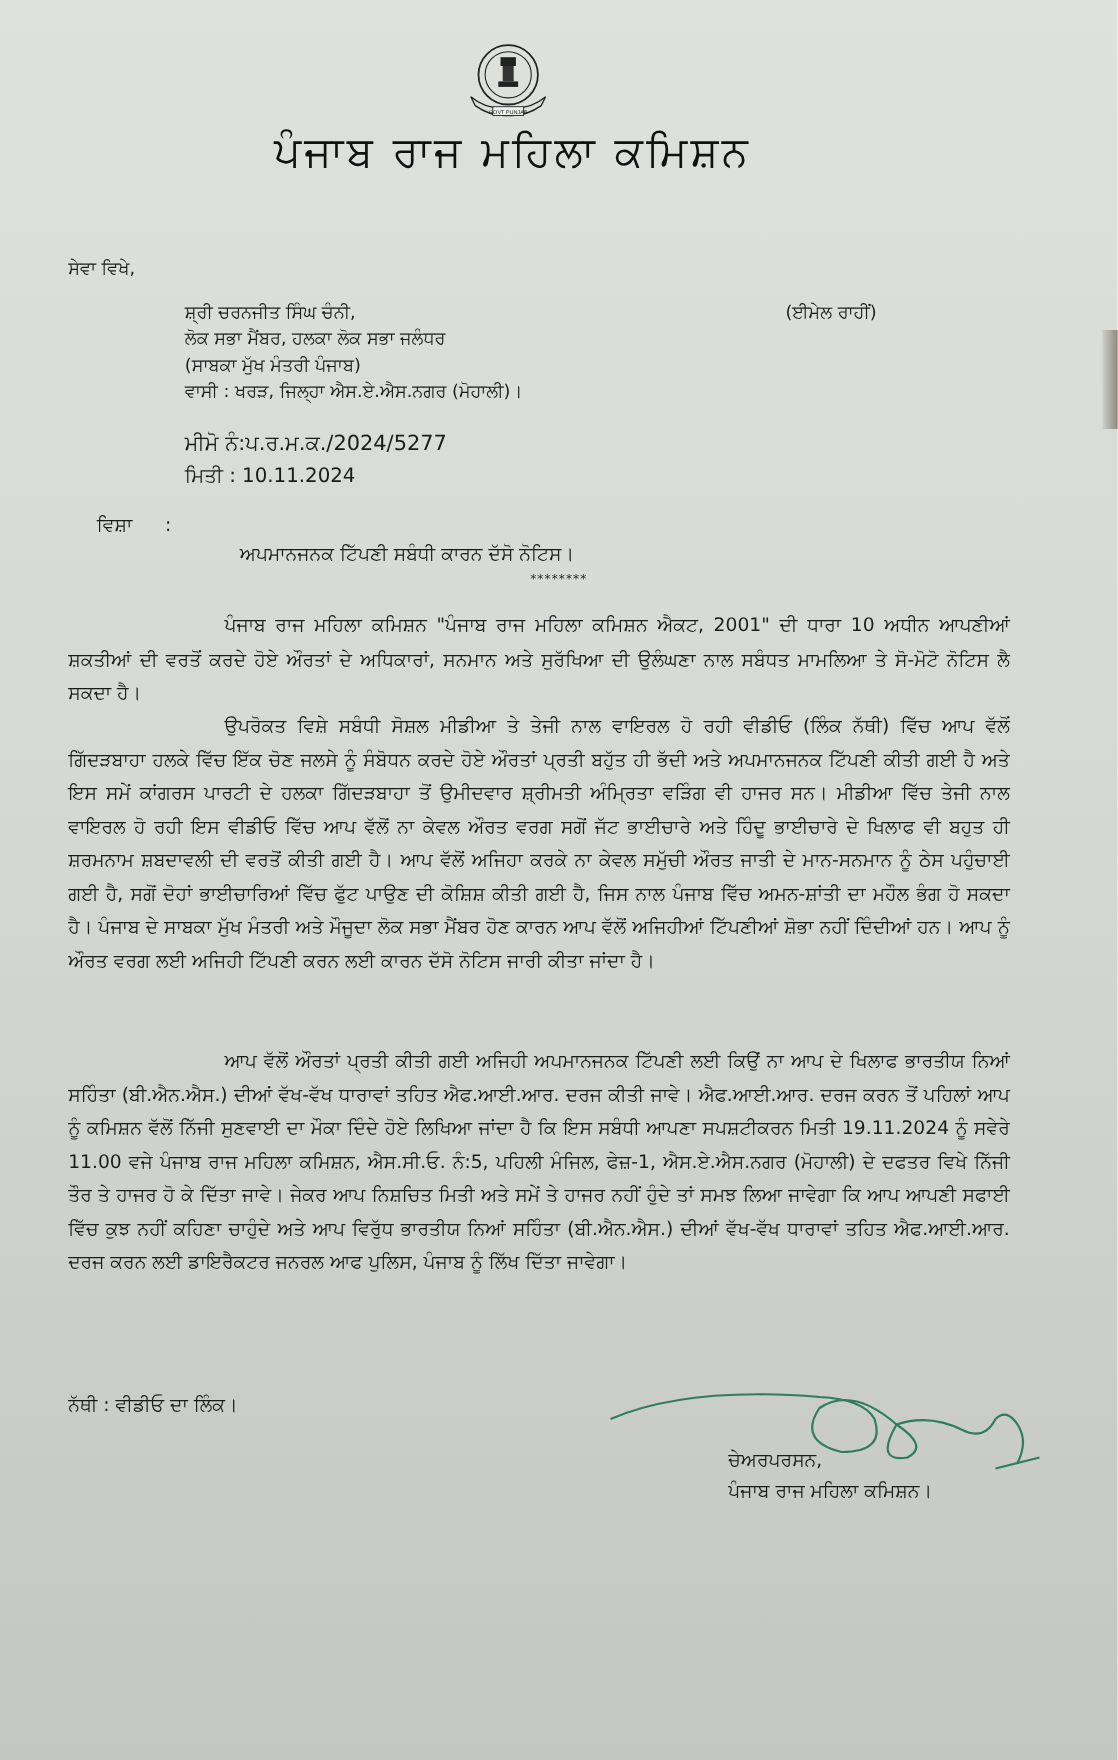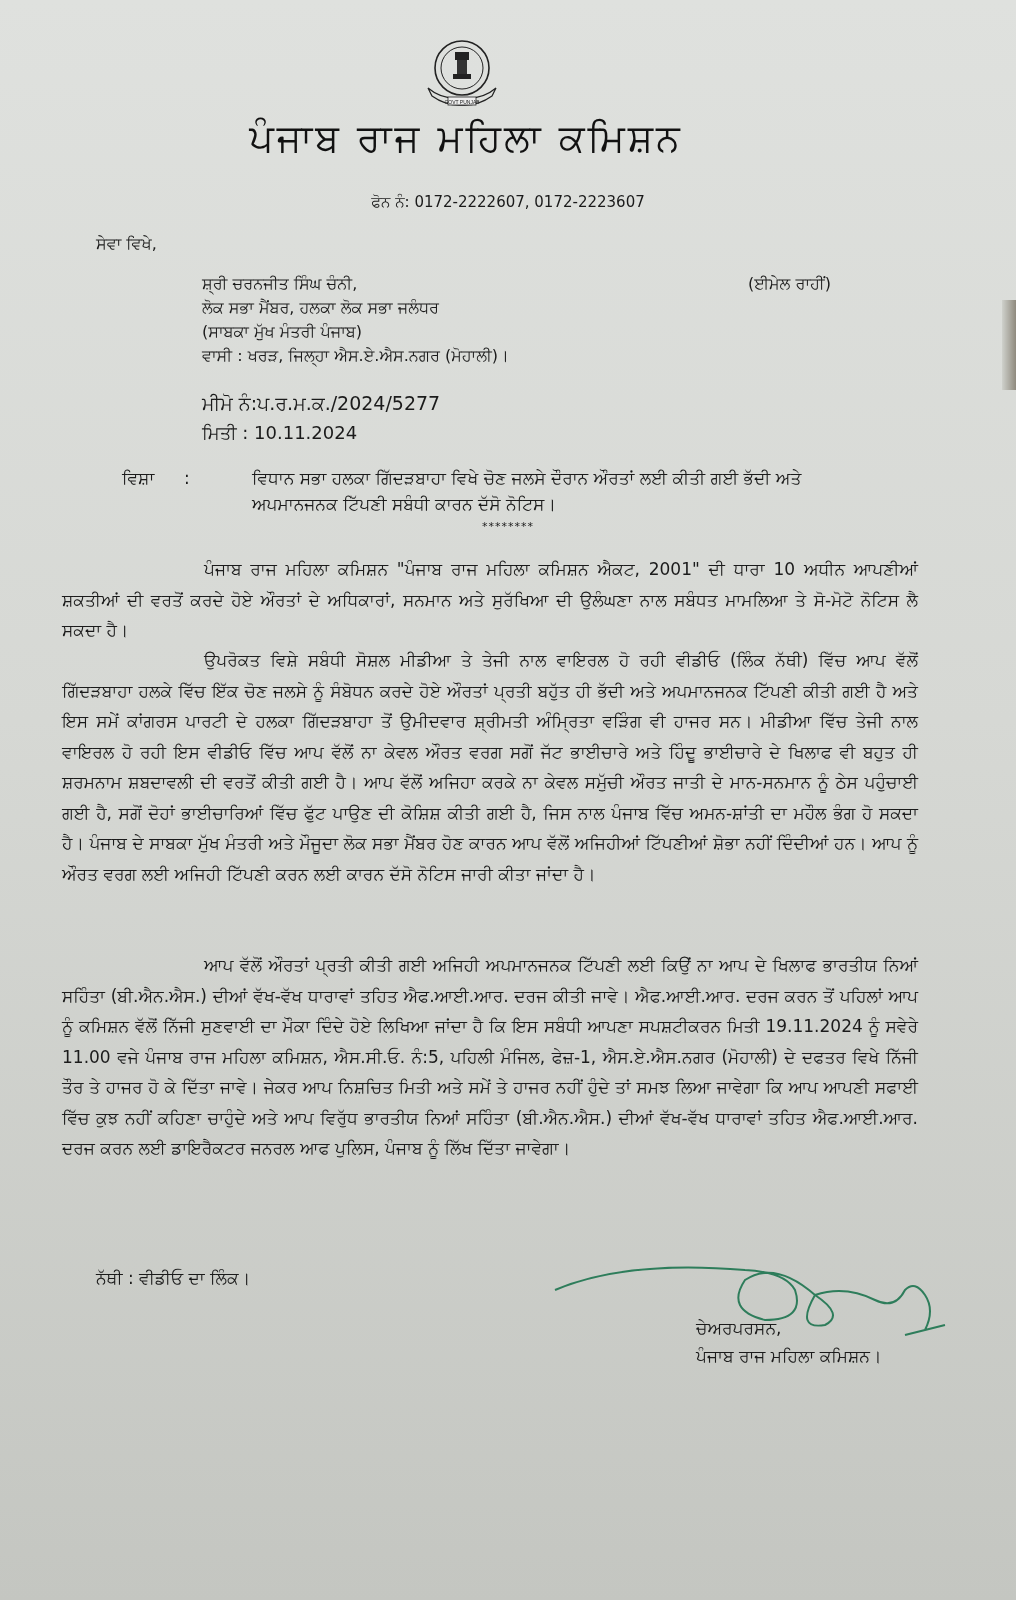--- a/index.html
+++ b/index.html
@@ -18,21 +18,21 @@
     .emblem { position: absolute; left: 422px; top: 38px; width: 80px; height: 72px; }
     .heading {
       position: absolute; left: 0; width: 932px; text-align: center; top: 116px;
       font-size: 38px; letter-spacing: 3px; color: #111;
     }
     .addr { position: absolute; left: 0; width: 1016px; text-align: center; font-size: 15px; color: #1a1a1a; }
     .addr.l1 { top: 170px; }
     .addr.l2 { top: 193px; }
     .addr.l3 { top: 216px; font-family: "Liberation Serif", serif; font-weight: bold; font-size: 16px; }
     .addr.l3 .email { text-decoration: underline; }
-    .t { position: absolute; font-size: 16px; white-space: nowrap; color: #1b1b1b; margin-left: 34px; }
+    .t { position: absolute; font-size: 16px; white-space: nowrap; color: #1b1b1b; }
     .para { position: absolute; left: 62px; width: 856px; font-size: 17px; line-height: 30.5px; text-align: justify; color: #1b1b1b; }
     .para .indent { display: inline-block; width: 142px; }
     .para.p1 { top: 554px; }
     .para.p2 { top: 645px; }
     .para.p3 { top: 950px; }
     .stars { position: absolute; left: 0; width: 1016px; text-align: center; top: 520px; font-size: 11px; letter-spacing: 1px; }
     .signature { position: absolute; left: 545px; top: 1250px; width: 440px; height: 100px; }
   </style>
 </head>
 <body>
@@ -45,35 +45,33 @@
     <ellipse cx="40" cy="30" rx="21" ry="21" fill="none" stroke="#222" stroke-width="1"></ellipse>
     <rect x="33" y="14" width="14" height="8" fill="#222"></rect>
     <rect x="35" y="22" width="10" height="14" fill="#333"></rect>
     <rect x="31" y="36" width="18" height="5" fill="#222"></rect>
     <path d="M6 50 Q 20 62 40 60 Q 60 62 74 50 L 70 58 Q 56 68 40 67 Q 24 68 10 58 Z" fill="none" stroke="#222" stroke-width="1.2"></path>
     <rect x="26" y="59" width="28" height="8" fill="#eee" stroke="#222" stroke-width="0.8"></rect>
     <text x="40" y="65.5" font-size="5" text-anchor="middle" fill="#222" font-family="Liberation Sans, sans-serif">GOVT PUNJAB</text>
   </svg>
 
   <div class="heading">ਪੰਜਾਬ ਰਾਜ ਮਹਿਲਾ ਕਮਿਸ਼ਨ</div>
-  <div class="addr l2">ਫੋਨ ਨੰ: 0172-2222607, 0172-2223607</div>
 
   <div class="t" style="left:62px; top:234px;">ਸੇਵਾ ਵਿਖੇ,</div>
   <div class="t" style="left:168px; top:274px;">ਸ਼੍ਰੀ ਚਰਨਜੀਤ ਸਿੰਘ ਚੰਨੀ,</div>
   <div class="t" style="left:714px; top:274px;">(ਈਮੇਲ ਰਾਹੀਂ)</div>
   <div class="t" style="left:168px; top:298px;">ਲੋਕ ਸਭਾ ਮੈਂਬਰ, ਹਲਕਾ ਲੋਕ ਸਭਾ ਜਲੰਧਰ</div>
   <div class="t" style="left:168px; top:322px;">(ਸਾਬਕਾ ਮੁੱਖ ਮੰਤਰੀ ਪੰਜਾਬ)</div>
   <div class="t" style="left:168px; top:346px;">ਵਾਸੀ : ਖਰੜ, ਜਿਲ੍ਹਾ ਐਸ.ਏ.ਐਸ.ਨਗਰ (ਮੋਹਾਲੀ)।</div>
 
   <div class="t" style="left:168px; top:392px; font-size:19px;">ਮੀਮੋ ਨੰ:ਪ.ਰ.ਮ.ਕ./2024/5277</div>
   <div class="t" style="left:168px; top:422px; font-size:18px;">ਮਿਤੀ : 10.11.2024</div>
 
   <div class="t" style="left:88px; top:468px; font-size:17px;">ਵਿਸ਼ਾ</div>
   <div class="t" style="left:150px; top:468px; font-size:17px;">:</div>
-  <div class="t" style="left:218px; top:468px; font-size:17px;">ਵਿਧਾਨ ਸਭਾ ਹਲਕਾ ਗਿੱਦੜਬਾਹਾ ਵਿਖੇ ਚੋਣ ਜਲਸੇ ਦੌਰਾਨ ਔਰਤਾਂ ਲਈ ਕੀਤੀ ਗਈ ਭੱਦੀ ਅਤੇ</div>
   <div class="t" style="left:218px; top:494px; font-size:17px;">ਅਪਮਾਨਜਨਕ ਟਿੱਪਣੀ ਸਬੰਧੀ ਕਾਰਨ ਦੱਸੋ ਨੋਟਿਸ।</div>
   <div class="stars">********</div>
 
   <div class="para p1"><span class="indent"></span><span>ਪੰਜਾਬ ਰਾਜ ਮਹਿਲਾ ਕਮਿਸ਼ਨ "ਪੰਜਾਬ ਰਾਜ ਮਹਿਲਾ ਕਮਿਸ਼ਨ ਐਕਟ, 2001" ਦੀ ਧਾਰਾ 10 ਅਧੀਨ ਆਪਣੀਆਂ ਸ਼ਕਤੀਆਂ ਦੀ ਵਰਤੋਂ ਕਰਦੇ ਹੋਏ ਔਰਤਾਂ ਦੇ ਅਧਿਕਾਰਾਂ, ਸਨਮਾਨ ਅਤੇ ਸੁਰੱਖਿਆ ਦੀ ਉਲੰਘਣਾ ਨਾਲ ਸਬੰਧਤ ਮਾਮਲਿਆ ਤੇ ਸੋ-ਮੋਟੋ ਨੋਟਿਸ ਲੈ ਸਕਦਾ ਹੈ।</span></div>
   <div class="para p2"><span class="indent"></span><span>ਉਪਰੋਕਤ ਵਿਸ਼ੇ ਸਬੰਧੀ ਸੋਸ਼ਲ ਮੀਡੀਆ ਤੇ ਤੇਜੀ ਨਾਲ ਵਾਇਰਲ ਹੋ ਰਹੀ ਵੀਡੀਓ (ਲਿੰਕ ਨੱਥੀ) ਵਿੱਚ ਆਪ ਵੱਲੋਂ ਗਿੱਦੜਬਾਹਾ ਹਲਕੇ ਵਿੱਚ ਇੱਕ ਚੋਣ ਜਲਸੇ ਨੂੰ ਸੰਬੋਧਨ ਕਰਦੇ ਹੋਏ ਔਰਤਾਂ ਪ੍ਰਤੀ ਬਹੁੱਤ ਹੀ ਭੱਦੀ ਅਤੇ ਅਪਮਾਨਜਨਕ ਟਿੱਪਣੀ ਕੀਤੀ ਗਈ ਹੈ ਅਤੇ ਇਸ ਸਮੇਂ ਕਾਂਗਰਸ ਪਾਰਟੀ ਦੇ ਹਲਕਾ ਗਿੱਦੜਬਾਹਾ ਤੋਂ ਉਮੀਦਵਾਰ ਸ਼੍ਰੀਮਤੀ ਅੰਮ੍ਰਿਤਾ ਵੜਿੰਗ ਵੀ ਹਾਜਰ ਸਨ। ਮੀਡੀਆ ਵਿੱਚ ਤੇਜੀ ਨਾਲ ਵਾਇਰਲ ਹੋ ਰਹੀ ਇਸ ਵੀਡੀਓ ਵਿੱਚ ਆਪ ਵੱਲੋਂ ਨਾ ਕੇਵਲ ਔਰਤ ਵਰਗ ਸਗੋਂ ਜੱਟ ਭਾਈਚਾਰੇ ਅਤੇ ਹਿੰਦੂ ਭਾਈਚਾਰੇ ਦੇ ਖਿਲਾਫ ਵੀ ਬਹੁਤ ਹੀ ਸ਼ਰਮਨਾਮ ਸ਼ਬਦਾਵਲੀ ਦੀ ਵਰਤੋਂ ਕੀਤੀ ਗਈ ਹੈ। ਆਪ ਵੱਲੋਂ ਅਜਿਹਾ ਕਰਕੇ ਨਾ ਕੇਵਲ ਸਮੁੱਚੀ ਔਰਤ ਜਾਤੀ ਦੇ ਮਾਨ-ਸਨਮਾਨ ਨੂੰ ਠੇਸ ਪਹੁੰਚਾਈ ਗਈ ਹੈ, ਸਗੋਂ ਦੋਹਾਂ ਭਾਈਚਾਰਿਆਂ ਵਿੱਚ ਫੁੱਟ ਪਾਉਣ ਦੀ ਕੋਸ਼ਿਸ਼ ਕੀਤੀ ਗਈ ਹੈ, ਜਿਸ ਨਾਲ ਪੰਜਾਬ ਵਿੱਚ ਅਮਨ-ਸ਼ਾਂਤੀ ਦਾ ਮਹੌਲ ਭੰਗ ਹੋ ਸਕਦਾ ਹੈ। ਪੰਜਾਬ ਦੇ ਸਾਬਕਾ ਮੁੱਖ ਮੰਤਰੀ ਅਤੇ ਮੌਜੂਦਾ ਲੋਕ ਸਭਾ ਮੈਂਬਰ ਹੋਣ ਕਾਰਨ ਆਪ ਵੱਲੋਂ ਅਜਿਹੀਆਂ ਟਿੱਪਣੀਆਂ ਸ਼ੋਭਾ ਨਹੀਂ ਦਿੰਦੀਆਂ ਹਨ। ਆਪ ਨੂੰ ਔਰਤ ਵਰਗ ਲਈ ਅਜਿਹੀ ਟਿੱਪਣੀ ਕਰਨ ਲਈ ਕਾਰਨ ਦੱਸੋ ਨੋਟਿਸ ਜਾਰੀ ਕੀਤਾ ਜਾਂਦਾ ਹੈ।</span></div>
   <div class="para p3"><span class="indent"></span><span>ਆਪ ਵੱਲੋਂ ਔਰਤਾਂ ਪ੍ਰਤੀ ਕੀਤੀ ਗਈ ਅਜਿਹੀ ਅਪਮਾਨਜਨਕ ਟਿੱਪਣੀ ਲਈ ਕਿਉਂ ਨਾ ਆਪ ਦੇ ਖਿਲਾਫ ਭਾਰਤੀਯ ਨਿਆਂ ਸਹਿੰਤਾ (ਬੀ.ਐਨ.ਐਸ.) ਦੀਆਂ ਵੱਖ-ਵੱਖ ਧਾਰਾਵਾਂ ਤਹਿਤ ਐਫ.ਆਈ.ਆਰ. ਦਰਜ ਕੀਤੀ ਜਾਵੇ। ਐਫ.ਆਈ.ਆਰ. ਦਰਜ ਕਰਨ ਤੋਂ ਪਹਿਲਾਂ ਆਪ ਨੂੰ ਕਮਿਸ਼ਨ ਵੱਲੋਂ ਨਿੱਜੀ ਸੁਣਵਾਈ ਦਾ ਮੌਕਾ ਦਿੰਦੇ ਹੋਏ ਲਿਖਿਆ ਜਾਂਦਾ ਹੈ ਕਿ ਇਸ ਸਬੰਧੀ ਆਪਣਾ ਸਪਸ਼ਟੀਕਰਨ ਮਿਤੀ 19.11.2024 ਨੂੰ ਸਵੇਰੇ 11.00 ਵਜੇ ਪੰਜਾਬ ਰਾਜ ਮਹਿਲਾ ਕਮਿਸ਼ਨ, ਐਸ.ਸੀ.ਓ. ਨੰ:5, ਪਹਿਲੀ ਮੰਜਿਲ, ਫੇਜ਼-1, ਐਸ.ਏ.ਐਸ.ਨਗਰ (ਮੋਹਾਲੀ) ਦੇ ਦਫਤਰ ਵਿਖੇ ਨਿੱਜੀ ਤੌਰ ਤੇ ਹਾਜਰ ਹੋ ਕੇ ਦਿੱਤਾ ਜਾਵੇ। ਜੇਕਰ ਆਪ ਨਿਸ਼ਚਿਤ ਮਿਤੀ ਅਤੇ ਸਮੇਂ ਤੇ ਹਾਜਰ ਨਹੀਂ ਹੁੰਦੇ ਤਾਂ ਸਮਝ ਲਿਆ ਜਾਵੇਗਾ ਕਿ ਆਪ ਆਪਣੀ ਸਫਾਈ ਵਿੱਚ ਕੁਝ ਨਹੀਂ ਕਹਿਣਾ ਚਾਹੁੰਦੇ ਅਤੇ ਆਪ ਵਿਰੁੱਧ ਭਾਰਤੀਯ ਨਿਆਂ ਸਹਿੰਤਾ (ਬੀ.ਐਨ.ਐਸ.) ਦੀਆਂ ਵੱਖ-ਵੱਖ ਧਾਰਾਵਾਂ ਤਹਿਤ ਐਫ.ਆਈ.ਆਰ. ਦਰਜ ਕਰਨ ਲਈ ਡਾਇਰੈਕਟਰ ਜਨਰਲ ਆਫ ਪੁਲਿਸ, ਪੰਜਾਬ ਨੂੰ ਲਿੱਖ ਦਿੱਤਾ ਜਾਵੇਗਾ।</span></div>
 
   <div class="t" style="left:62px; top:1268px; font-size:17px;">ਨੱਥੀ : ਵੀਡੀਓ ਦਾ ਲਿੰਕ।</div>
 
   <svg class="signature" viewBox="0 0 440 100">

